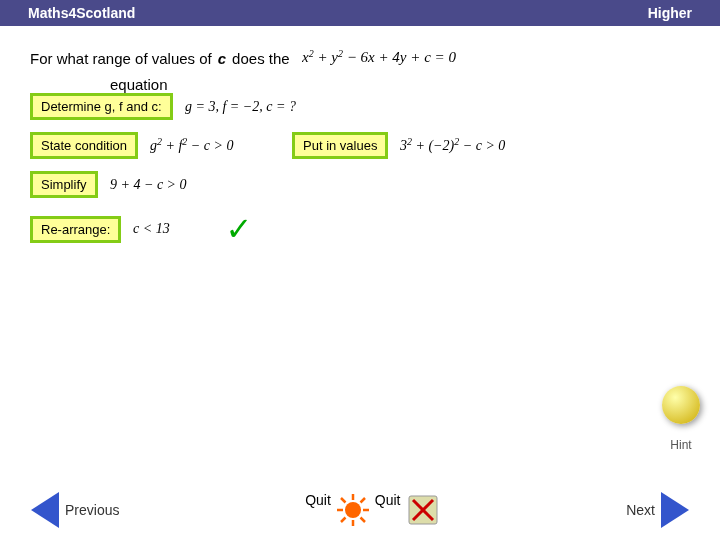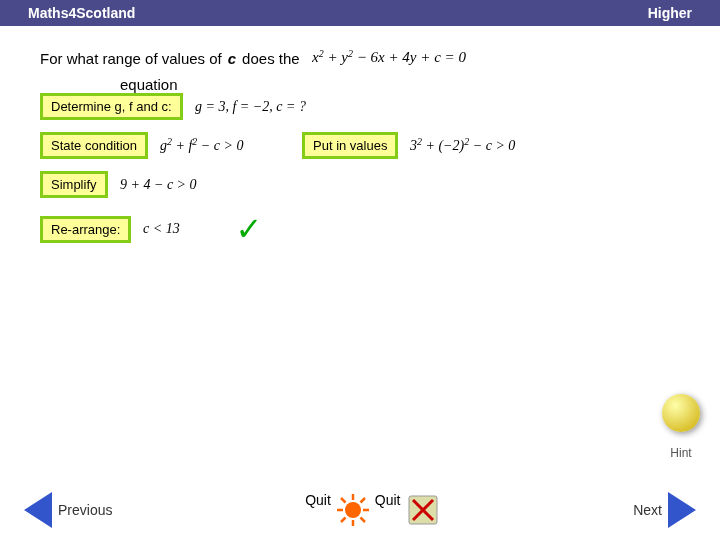--- a/index.html
+++ b/index.html
@@ -21,21 +21,21 @@
       align-items: flex-end;
       background: #4a4a8a;
       color: #fff;
       padding: 5px 28px;
       font-size: 14px;
       font-weight: bold;
     }
 
     
     .main {
-      padding: 18px 30px 10px 40px;
+      padding: 18px 30px 10px 30px;
     }
 
     .question-line {
       display: flex;
       align-items: center;
       gap: 6px;
       font-size: 15px;
       margin-bottom: 4px;
     }
 
@@ -66,21 +66,21 @@
     
     .math-svg {
       display: inline-block;
       vertical-align: middle;
     }
 
     
     .hint-area {
       position: absolute;
       right: 20px;
-      bottom: 80px;
+      bottom: 88px;
       display: flex;
       flex-direction: column;
       align-items: center;
       gap: 14px;
     }
 
     .hint-ball {
       width: 38px;
       height: 38px;
       background: radial-gradient(circle at 35% 30%, #ffffaa, #ccaa00);
@@ -95,21 +95,21 @@
 
     
     .bottom-nav {
       position: absolute;
       bottom: 12px;
       left: 0;
       right: 0;
       display: flex;
       justify-content: space-between;
       align-items: center;
-      padding: 0 24px;
+      padding: 0 31px;
     }
 
     .nav-btn {
       display: flex;
       align-items: center;
       gap: 6px;
       cursor: pointer;
       font-size: 14px;
       color: #333;
     }

